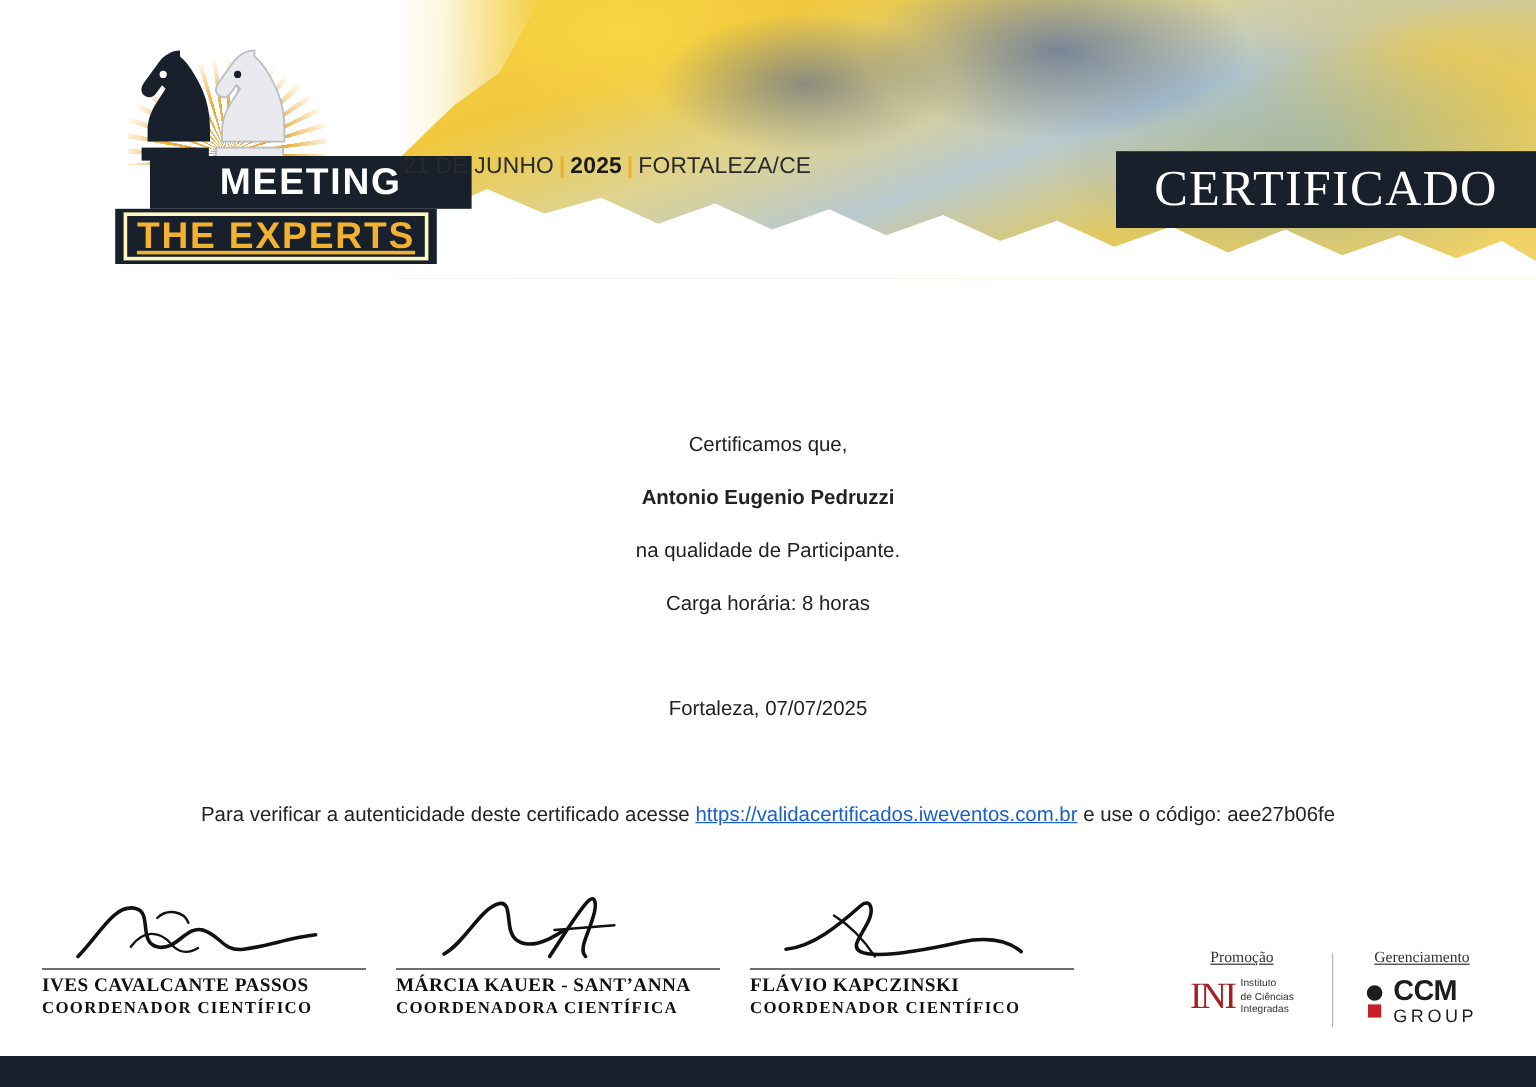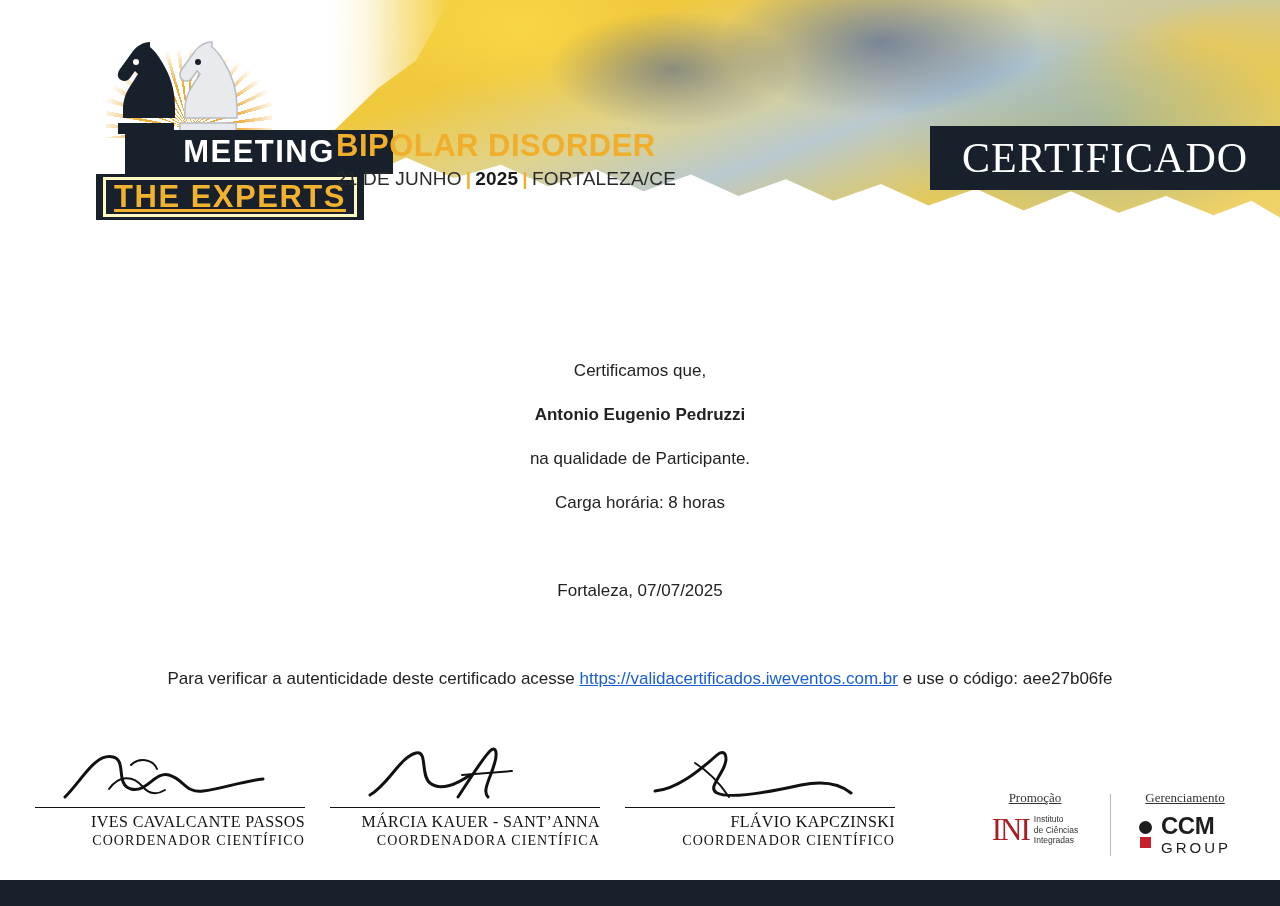--- a/index.html
+++ b/index.html
@@ -180,21 +180,22 @@
   
   .sigs {
     position: absolute;
     left: 0; top: 745px;
     width: 1280px;
     height: 130px;
   }
   .sig {
     position: absolute;
     width: 270px;
-    text-align: right;
+    text-align: left;
+    font-weight: bold;
   }
   .sig-1 { left: 35px; }
   .sig-2 { left: 330px; }
   .sig-3 { left: 625px; }
   .sig-scribble {
     height: 62px;
     position: relative;
   }
   .sig-scribble svg { position: absolute; left: 0; bottom: 0; width: 270px; height: 62px; }
   .sig-rule {
@@ -336,21 +337,20 @@
       </svg>
     </div>
 
     <div class="logo-bar logo-bar-1">MEETING</div>
     <div class="logo-bar logo-bar-2">
       <span class="inner">THE EXPERTS</span>
     </div>
   </div>
 
   <div class="title-block">
-    <div class="title-main">BIPOLAR DISORDER</div>
     <div class="title-sub">
       <span>21 DE JUNHO</span><span class="sep">|</span><b>2025</b><span class="sep">|</span><span>FORTALEZA/CE</span>
     </div>
   </div>
 
   <div class="cert-banner">CERTIFICADO</div>
 </div>
 
 <div class="body-text">
   <p class="line">Certificamos que,</p>

